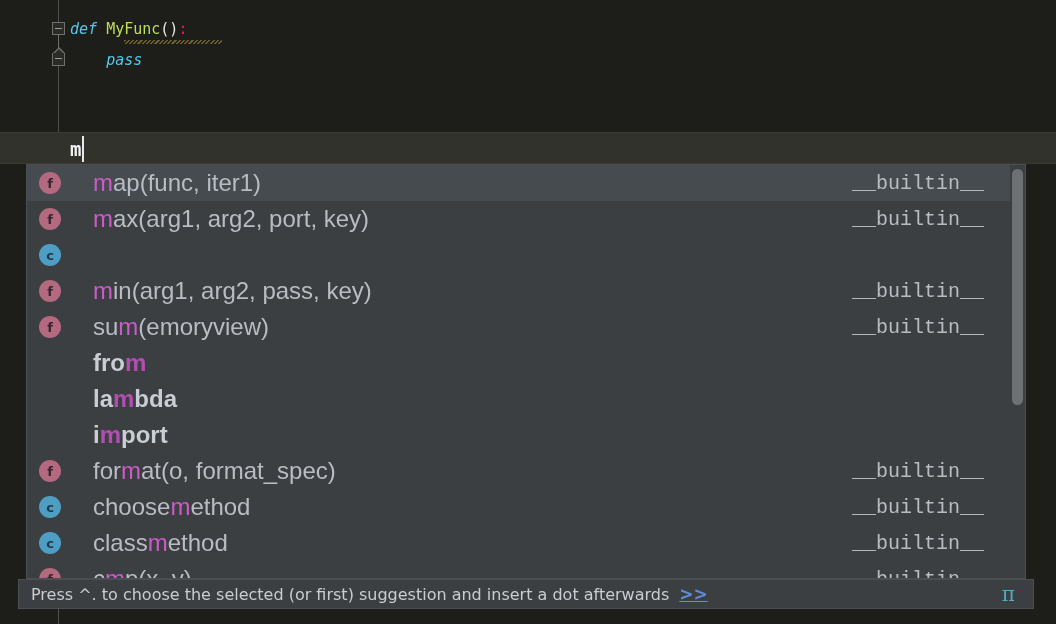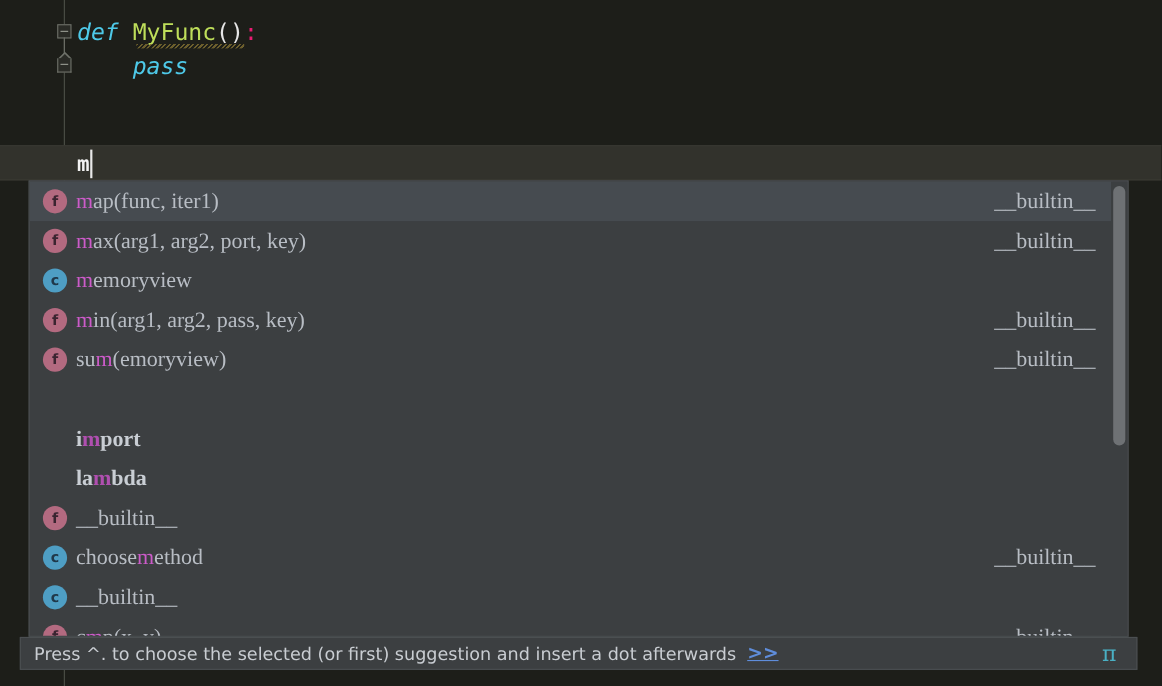--- a/index.html
+++ b/index.html
@@ -90,21 +90,21 @@
     width: 1px;
     height: 20px;
     background: #6e7169;
   }
 
   .code {
     position: absolute;
     left: 70px;
     top: 14px;
     font-family: "DejaVu Sans Mono", monospace;
-    font-size: 21px;
+    font-size: 15px;
     line-height: 31px;
     white-space: pre;
   }
   .tok-kw    { color: #4ec9e8; font-style: italic; }
   .tok-fn    { color: #bede5a; }
   .tok-punct { color: #e6e6e6; }
   .tok-colon { color: #e81c72; }
 
   .squiggle {
     position: absolute;
@@ -192,36 +192,37 @@
     font-weight: bold;
     margin-right: 8px;
     color: #2b2b2b;
   }
   .row-icon.f { background: #b36a80; color: #3a2430; }
   .row-icon.c { background: #4e9ec4; color: #20384a; }
   .row-icon.none { background: transparent; }
 
   .row-label {
     flex: 1 1 auto;
-    font-family: Liberation Serif, serif;
-    font-size: 20px;
+    font-family: Liberation Sans, sans-serif;
+    font-size: 24px;
     color: #b8bdc4;
     white-space: pre;
     overflow: hidden;
+    margin-left: 24px;
   }
   .row-label.kw { font-weight: bold; color: #c9ced4; }
   .row-label .hl { color: #cc5bc9; }
   .row-label .kwhl { color: #b04fb0; }
 
   .row-tail {
     flex: 0 0 auto;
-    font-family: Liberation Serif, serif;
+    font-family: Liberation Mono, monospace;
     font-size: 20px;
     color: #b8bdc4;
-    padding-right: 16px;
+    padding-right: 28px;
     white-space: pre;
   }
 
   
   .scroll-track {
     position: absolute;
     right: 0;
     top: 0;
     width: 15px;
     height: 415px;
@@ -309,58 +310,60 @@
           <span class="row-label"><span></span><span class="hl">m</span><span>ap(func, iter1)</span></span>
           <span class="row-tail">__builtin__</span>
         </div>
         <div class="row">
           <span class="row-icon f">f</span>
           <span class="row-label"><span></span><span class="hl">m</span><span>ax(arg1, arg2, port, key)</span></span>
           <span class="row-tail">__builtin__</span>
         </div>
         <div class="row">
           <span class="row-icon c">c</span>
-          <span class="row-label"><span></span><span class="hl">m</span><span>emoryview</span></span>
           <span class="row-tail"></span>
         </div>
         <div class="row">
           <span class="row-icon f">f</span>
           <span class="row-label"><span></span><span class="hl">m</span><span>in(arg1, arg2, pass, key)</span></span>
           <span class="row-tail">__builtin__</span>
         </div>
         <div class="row">
           <span class="row-icon f">f</span>
           <span class="row-label"><span>su</span><span class="hl">m</span><span>(emoryview)</span></span>
           <span class="row-tail">__builtin__</span>
         </div>
         <div class="row">
           <span class="row-icon none"></span>
+          <span class="row-label kw"><span>fro</span><span class="kwhl">m</span><span></span></span>
+          <span class="row-tail"></span>
+        </div>
+        <div class="row">
+          <span class="row-icon none"></span>
+          <span class="row-label kw"><span>la</span><span class="kwhl">m</span><span>bda</span></span>
           <span class="row-tail"></span>
         </div>
         <div class="row">
           <span class="row-icon none"></span>
           <span class="row-label kw"><span>i</span><span class="kwhl">m</span><span>port</span></span>
           <span class="row-tail"></span>
         </div>
         <div class="row">
-          <span class="row-icon none"></span>
-          <span class="row-label kw"><span>la</span><span class="kwhl">m</span><span>bda</span></span>
-          <span class="row-tail"></span>
-        </div>
-        <div class="row">
-          <span class="row-icon f">f</span>
+          <span class="row-icon f">f</span>
+          <span class="row-label"><span>for</span><span class="hl">m</span><span>at(o, format_spec)</span></span>
           <span class="row-tail">__builtin__</span>
         </div>
         <div class="row">
           <span class="row-icon c">c</span>
           <span class="row-label"><span>choose</span><span class="hl">m</span><span>ethod</span></span>
           <span class="row-tail">__builtin__</span>
         </div>
         <div class="row">
           <span class="row-icon c">c</span>
+          <span class="row-label"><span>class</span><span class="hl">m</span><span>ethod</span></span>
           <span class="row-tail">__builtin__</span>
         </div>
         <div class="row">
           <span class="row-icon f">f</span>
           <span class="row-label"><span>c</span><span class="hl">m</span><span>p(x, y)</span></span>
           <span class="row-tail">__builtin__</span>
         </div>
       </div>
 
     <div class="scroll-track">

